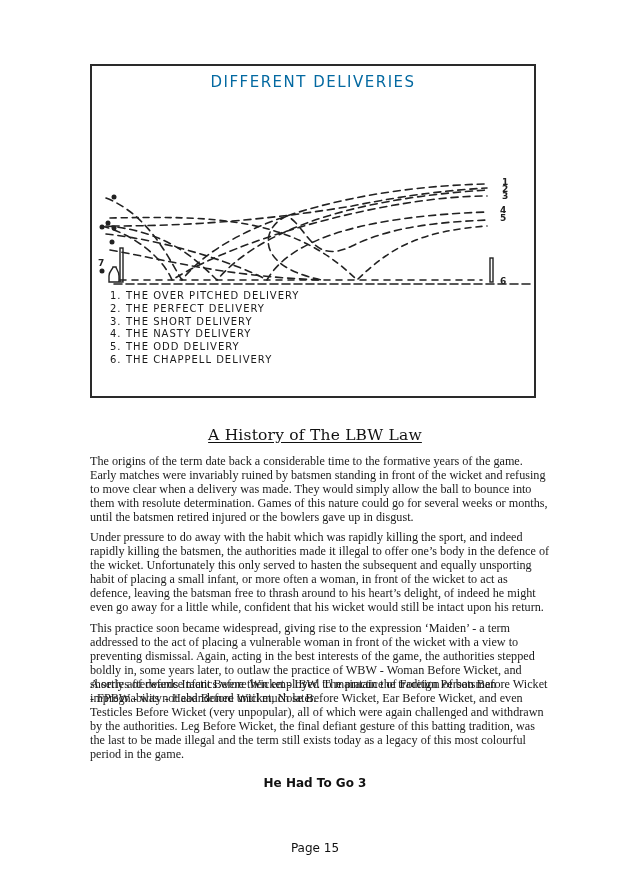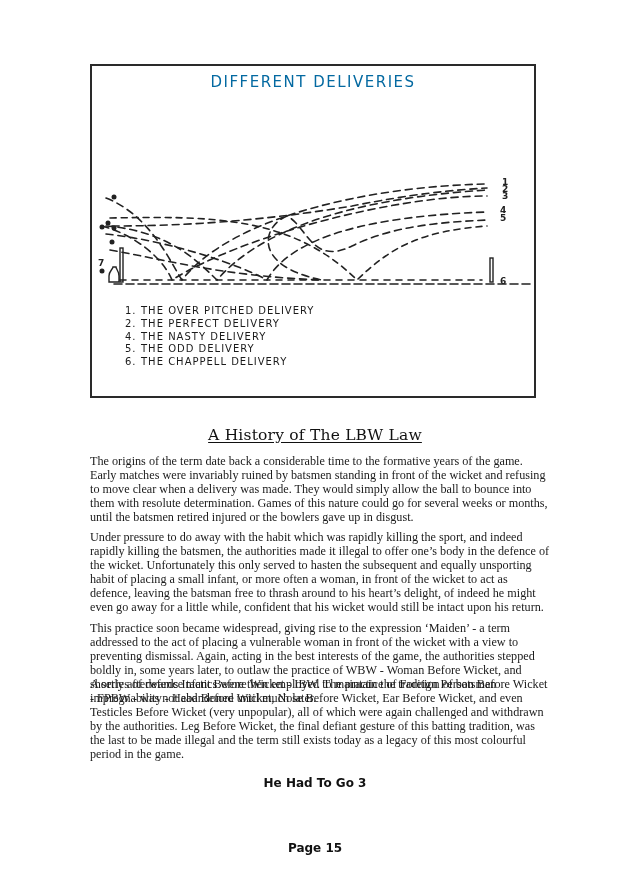--- a/index.html
+++ b/index.html
@@ -11,21 +11,21 @@
     position: absolute; left: 90px; top: 64px; width: 446px; height: 334px;
     border: 2px solid #2a2a2a; box-sizing: border-box; background: #fff;
   }
   .fig-title {
     position: absolute; left: 0; right: 0; top: 7px; text-align: center;
     font-family: "DejaVu Sans", sans-serif; font-size: 15px; letter-spacing: 1.5px;
     color: #0369a1; transform: scaleY(1.05);
   }
   .fig-svg { position: absolute; left: 0; top: 0; width: 442px; height: 330px; }
   .legend {
-    position: absolute; left: 18px; top: 224px; margin: 15px; padding: 0; list-style: none;
+    position: absolute; left: 18px; top: 224px; margin: 0; padding: 0; list-style: none;
     font-family: "DejaVu Sans", sans-serif; font-size: 10px; letter-spacing: 1px;
     color: #1a1a1a; line-height: 12.8px; text-transform: uppercase;
   }
   .legend li { white-space: nowrap; }
   .legend .num { display: inline-block; width: 16px; }
 
   
   .article-heading {
     position: absolute; left: 0; right: 0; top: 426px; text-align: center;
     font-family: "DejaVu Serif", serif; font-weight: normal; font-size: 15.5px;
@@ -42,21 +42,21 @@
   #p2 { top: 530px; }
   #p3 { top: 621px; }
   #p4 { top: 677px; }
 
   .footer-title {
     position: absolute; left: 0; right: 0; top: 776px; text-align: center;
     font-family: "DejaVu Sans", sans-serif; font-weight: bold; font-size: 12px; color: #111;
   }
   .footer-page {
     position: absolute; left: 0; right: 0; top: 841px; text-align: center;
-    font-family: "DejaVu Sans", sans-serif; font-weight: bold; font-size: 12px; color: #111;
+    font-family: "DejaVu Sans", sans-serif; font-weight: normal; font-size: 12px; color: #111;
   }
 </style>
 </head>
 <body>
 
 <div class="page">
 
   <div class="figure-box">
     <svg class="fig-svg" viewBox="0 0 442 330" xmlns="http://www.w3.org/2000/svg">
       <g fill="none" stroke="#222" stroke-width="1.6" stroke-dasharray="7 5" stroke-linecap="round">
@@ -104,20 +104,21 @@
         <text x="408" y="218">6</text>
         <text x="6" y="200">7</text>
       </g>
     </svg>
 
     <div class="fig-title">DIFFERENT DELIVERIES</div>
 
     <ul class="legend">
       <li><span class="num">1.</span><span>THE OVER PITCHED DELIVERY</span></li>
       <li><span class="num">2.</span><span>THE PERFECT DELIVERY</span></li>
+      <li><span class="num">3.</span><span>THE SHORT DELIVERY</span></li>
       <li><span class="num">4.</span><span>THE NASTY DELIVERY</span></li>
       <li><span class="num">5.</span><span>THE ODD DELIVERY</span></li>
       <li><span class="num">6.</span><span>THE CHAPPELL DELIVERY</span></li>
     </ul>
   </div>
 
   <div class="article-heading">A History of The LBW Law</div>
 
   <div class="body-text" id="p1">
       <p>The origins of the term date back a considerable time to the formative years of the game. Early matches were invariably ruined by batsmen standing in front of the wicket and refusing to move clear when a delivery was made. They would simply allow the ball to bounce into them with resolute determination. Games of this nature could go for several weeks or months, until the batsmen retired injured or the bowlers gave up in disgust.</p>

